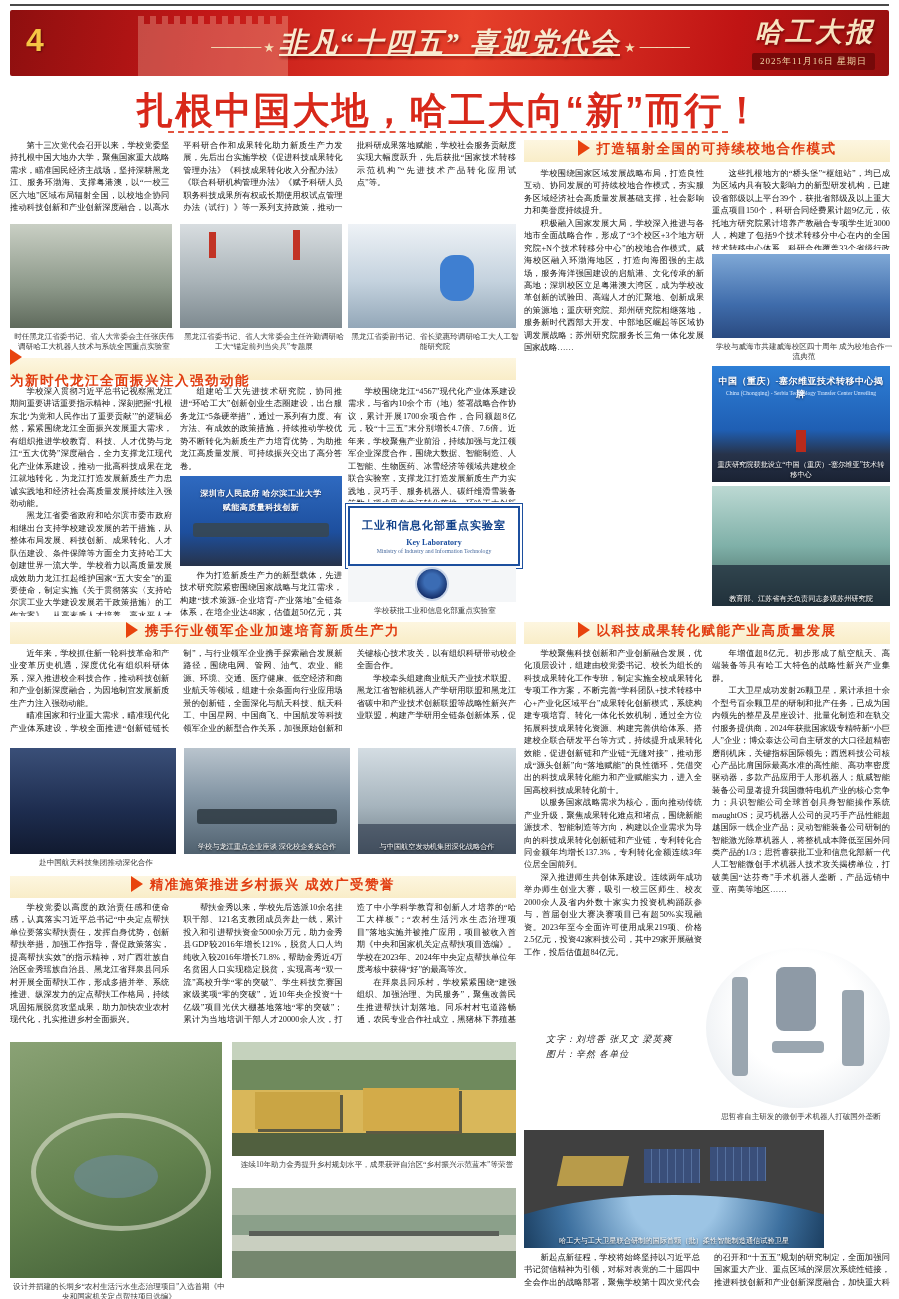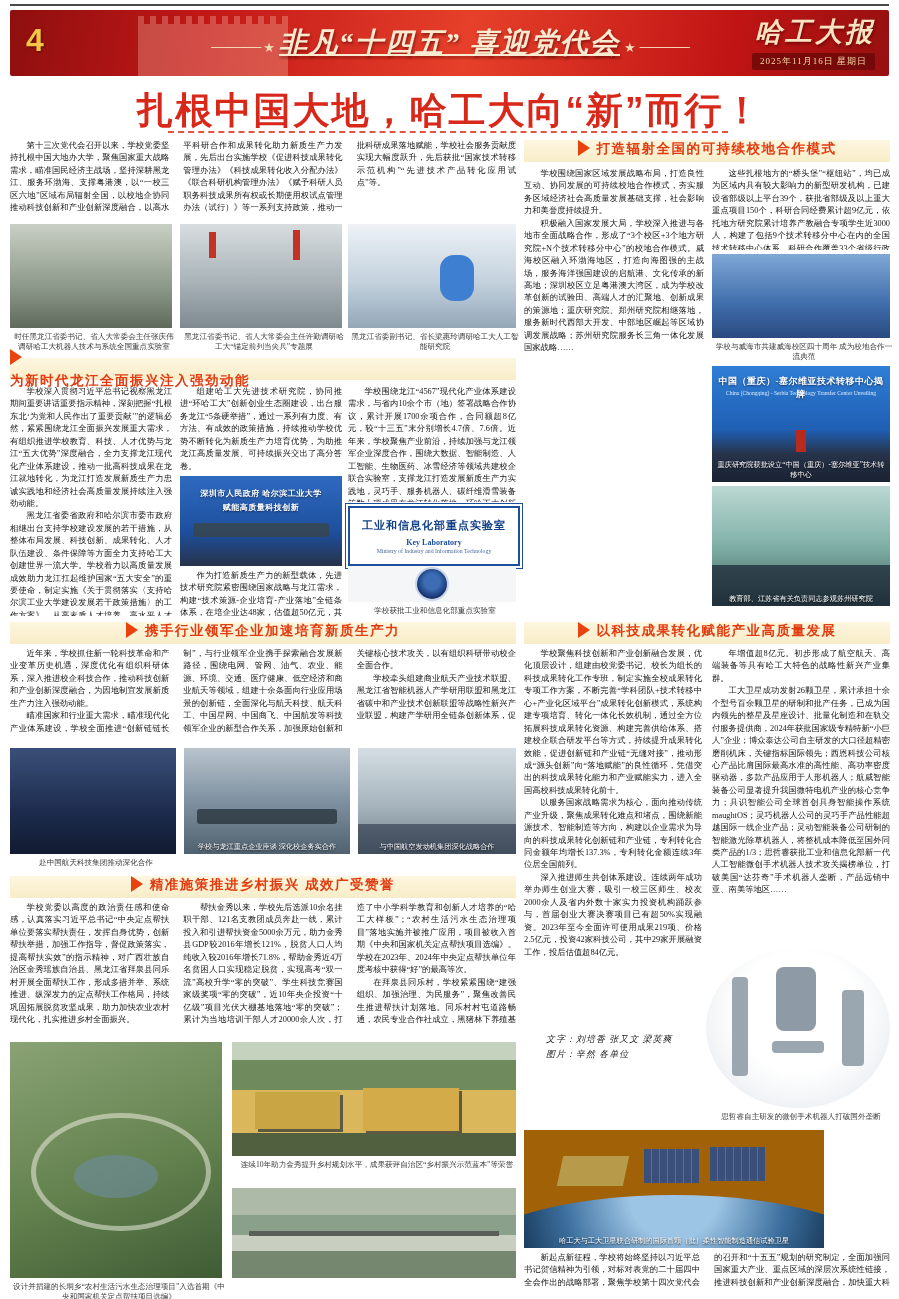--- a/index.html
+++ b/index.html
@@ -201,21 +201,21 @@
   </div>
 
   <div class="abs photo robot" style="left:706px;top:948px;width:184px;height:160px;">
     <div class="blob" style="left:14%;top:18%;width:16px;height:62%;"></div>
     <div class="blob" style="left:38%;top:12%;width:40px;height:40%;border-radius:8px;background:#8e9aa6;"></div>
     <div class="blob" style="left:36%;top:58%;width:52px;height:12px;"></div>
     <div class="blob" style="left:74%;top:26%;width:22px;height:48%;"></div>
   </div>
   <div class="abs cap" style="left:706px;top:1110px;width:184px;height:14px;">思哲睿自主研发的微创手术机器人打破国外垄断</div>
 
-  <div class="abs photo" style="left:524px;top:1130px;width:300px;height:118px;background:#a16207;">
+  <div class="abs photo" style="left:524px;top:1130px;width:300px;height:118px;background:#404040;">
     <div class="abs" style="left:-20%;bottom:-65%;width:140%;height:110%;border-radius:50%;background:radial-gradient(circle at 50% 0%,#9cc4e4 0 18%,#3c6f9e 45%,#12304e 70%);"></div>
     <div class="abs" style="left:12%;top:22%;width:66px;height:30px;background:#b89b4a;transform:skewX(-12deg);"></div>
     <div class="abs" style="left:40%;top:16%;width:56px;height:34px;background:repeating-linear-gradient(90deg,#3a4f7a 0 7px,#55709e 7px 8px);"></div>
     <div class="abs" style="left:62%;top:14%;width:56px;height:34px;background:repeating-linear-gradient(90deg,#3a4f7a 0 7px,#55709e 7px 8px);"></div>
     <div class="ovcap">哈工大与工大卫星联合研制的国际首颗（批）柔性智能制造通信试验卫星</div>
   </div>
 
   <div class="abs bodytxt cols2" style="left:524px;top:1252px;width:366px;height:44px;">
       <p>新起点新征程，学校将始终坚持以习近平总书记贺信精神为引领，对标对表党的二十届四中全会作出的战略部署，聚焦学校第十四次党代会的召开和“十五五”规划的研究制定，全面加强同国家重大产业、重点区域的深层次系统性链接，推进科技创新和产业创新深度融合，加快重大科技成果高效转化应用，一体推进教育科技人才发展，为培育壮大新兴产业和未来产业、因地制宜发展新质生产力、扎实推进乡村全面振兴提供有力支撑，为以中国式现代化全面推进强国建设、民族复兴伟业作出新的更大贡献。</p>
     </div>

